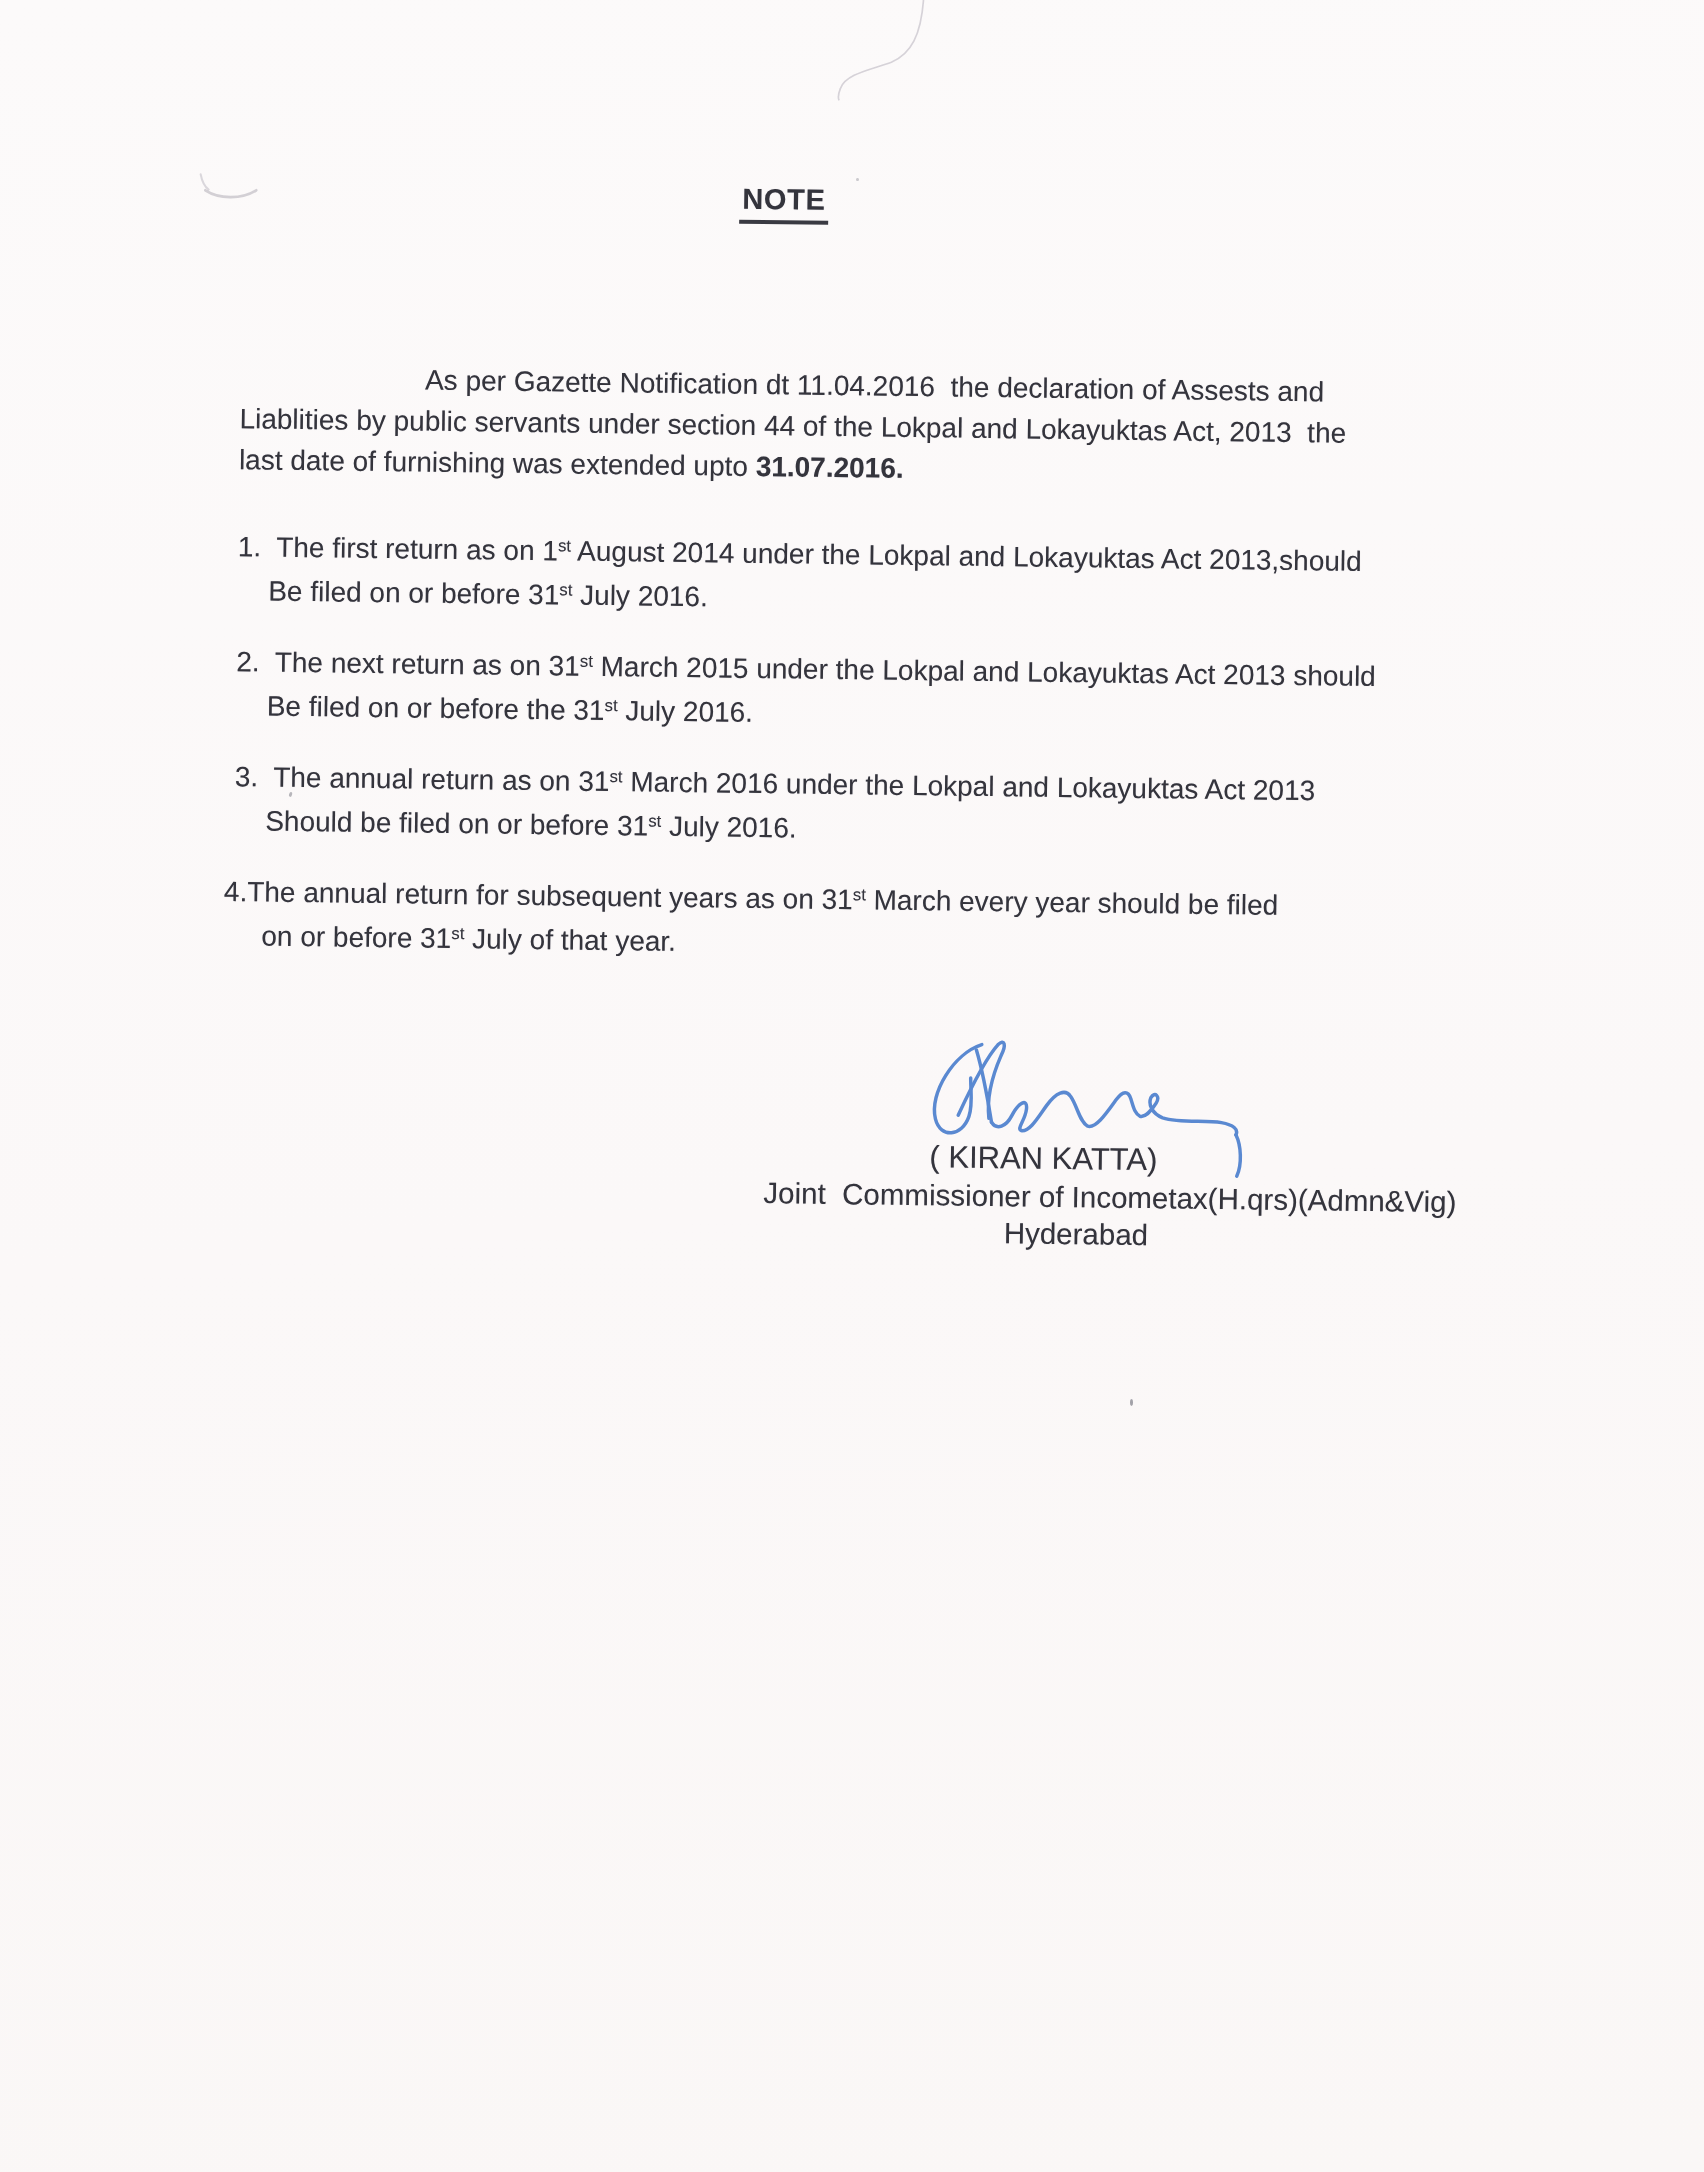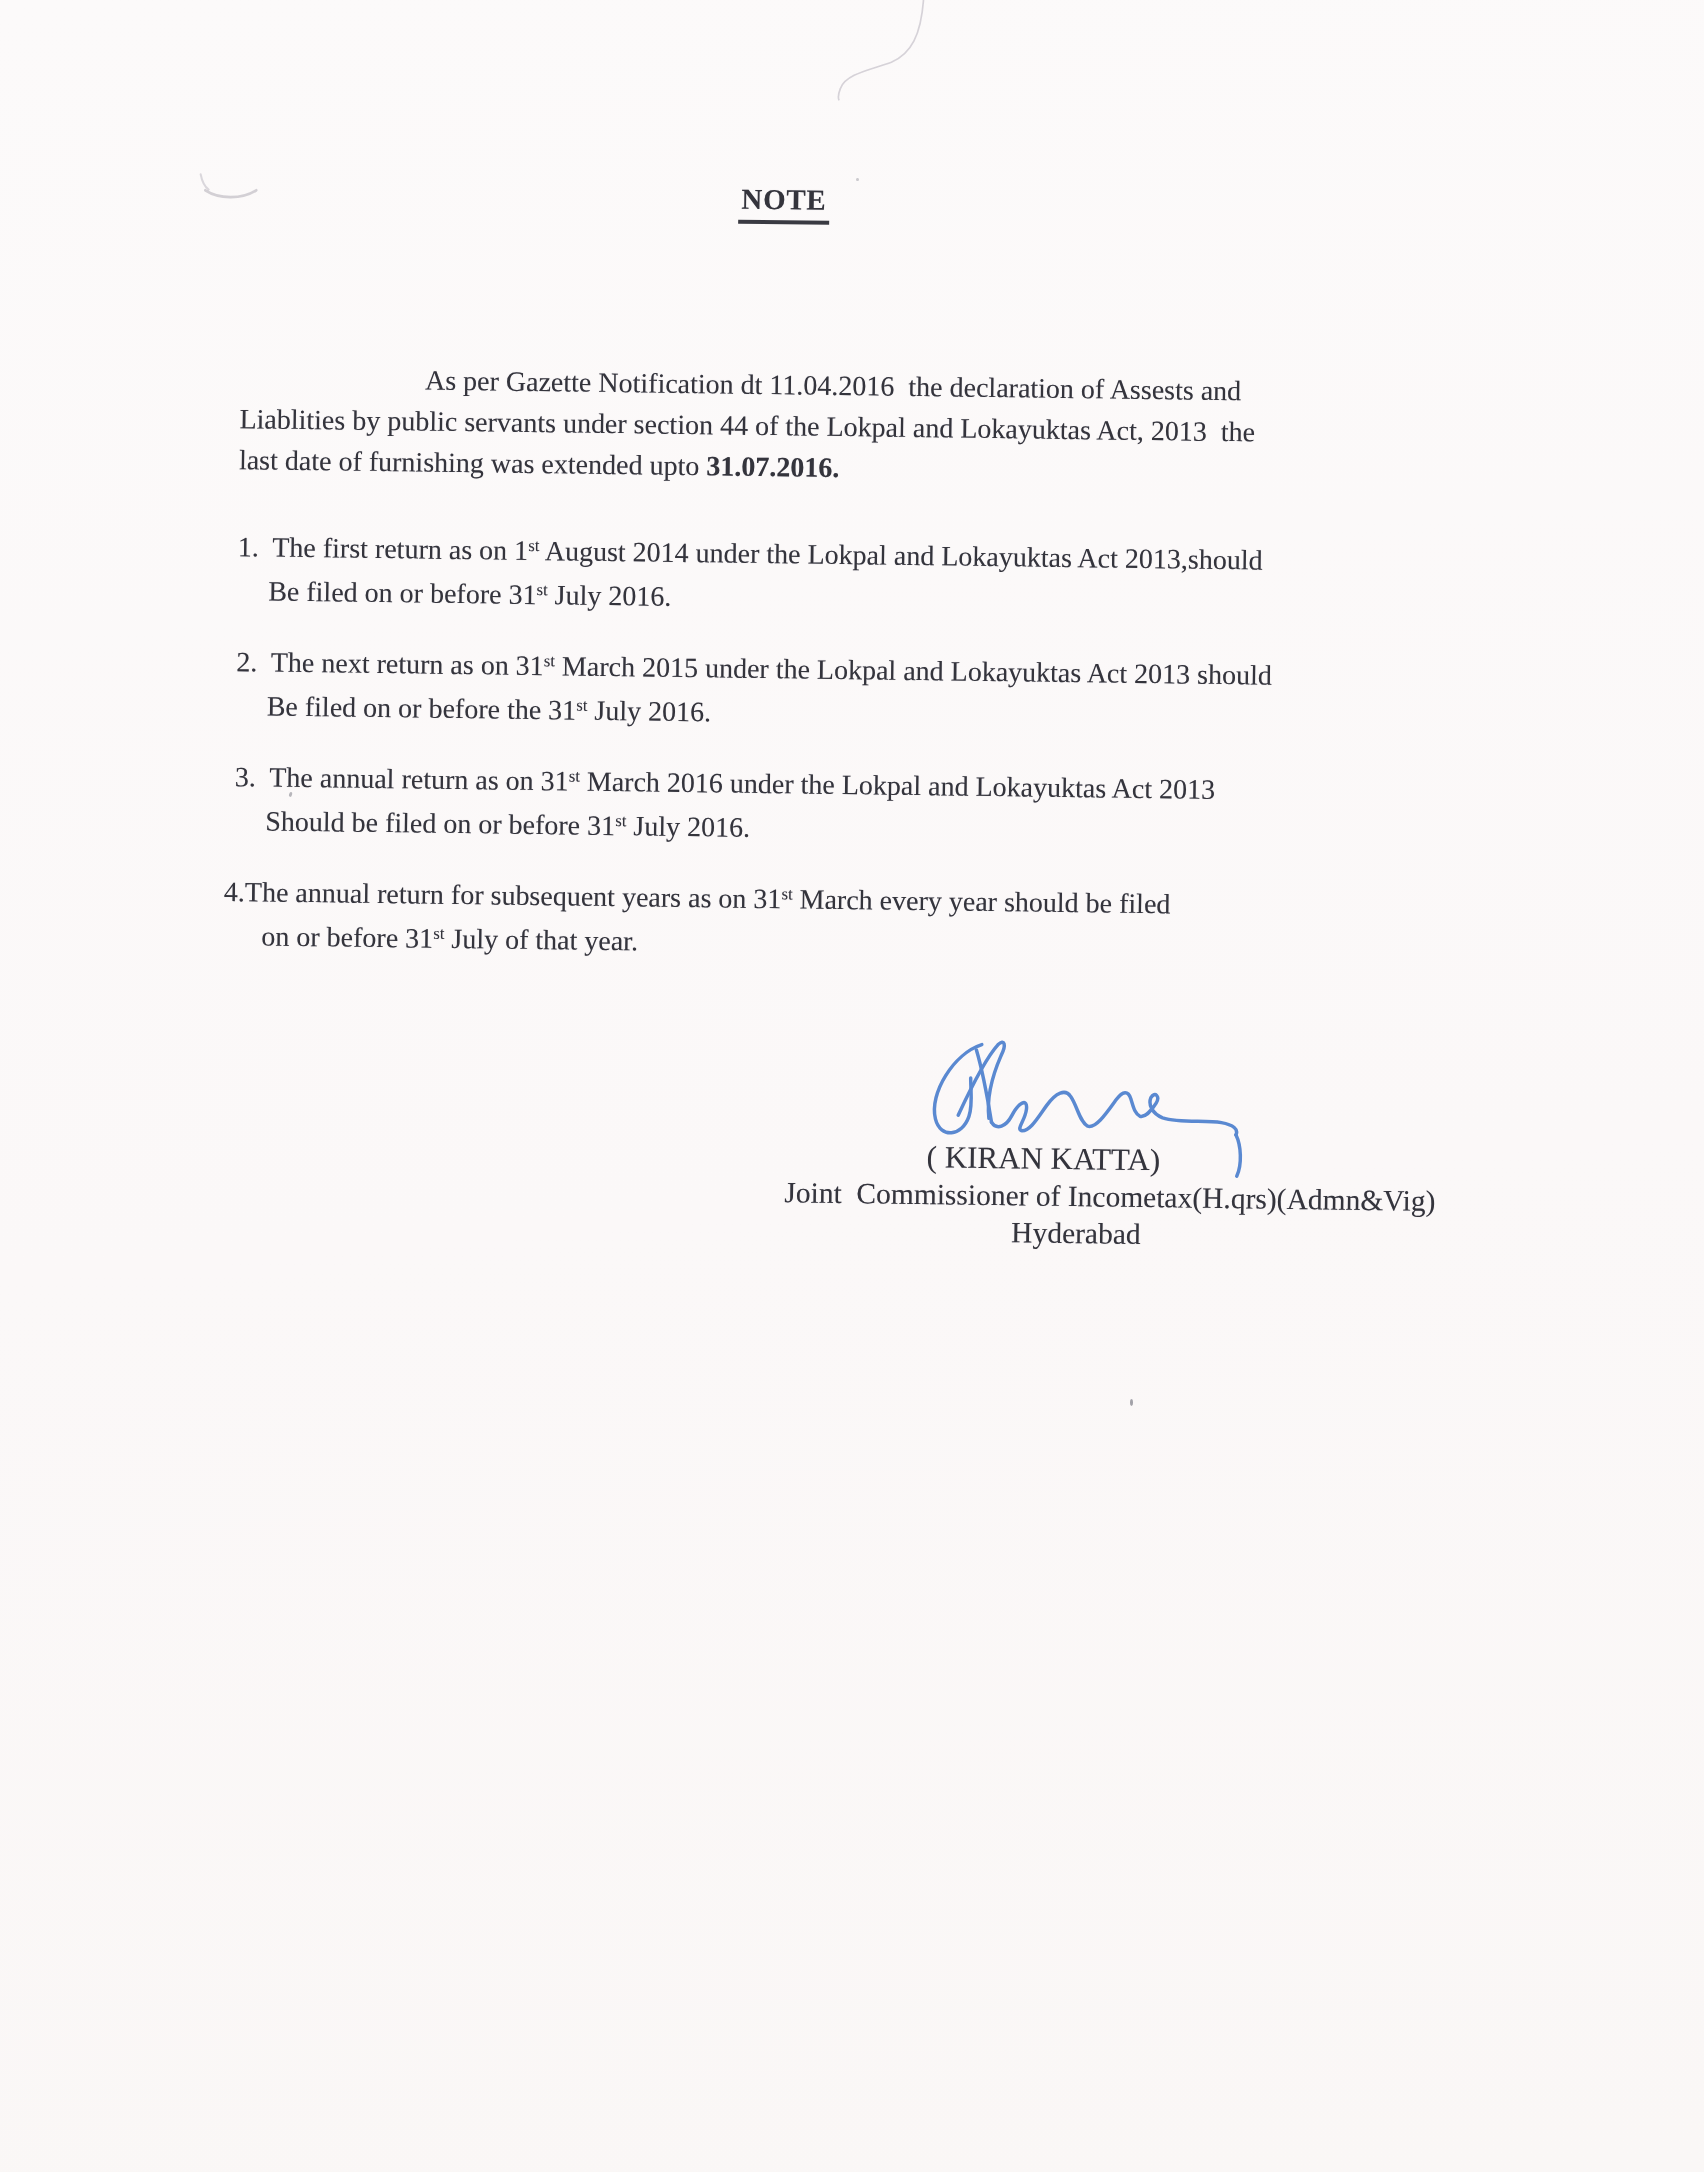--- a/index.html
+++ b/index.html
@@ -6,21 +6,21 @@
     margin: 0;
     padding: 0;
     background: #efecec;
   }
   .page {
     position: relative;
     width: 1705px;
     height: 2172px;
     background: linear-gradient(175deg, #fcfafa 0%, #fbf8f8 55%, #faf7f6 100%);
     overflow: hidden;
-    font-family: Liberation Serif, serif;
+    font-family: Liberation Sans, sans-serif;
     color: #34343c;
   }
   
   .content {
     position: absolute;
     left: 0; top: 0;
     width: 1705px; height: 2172px;
     transform: rotate(0.75deg);
     transform-origin: 0 0;
     text-shadow: 0 0 0.7px rgba(70,70,95,0.38);

